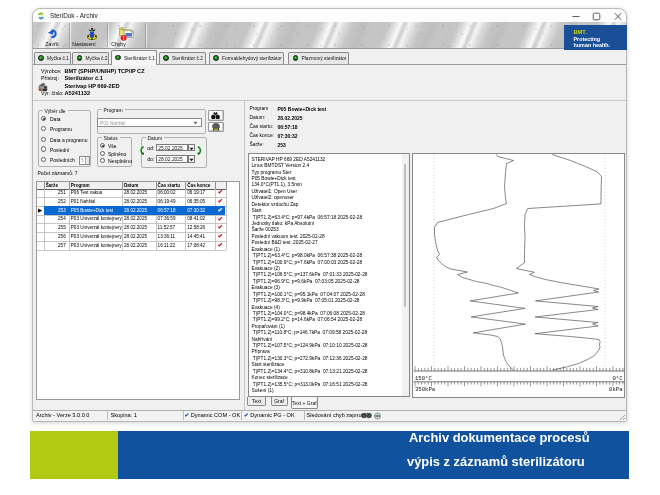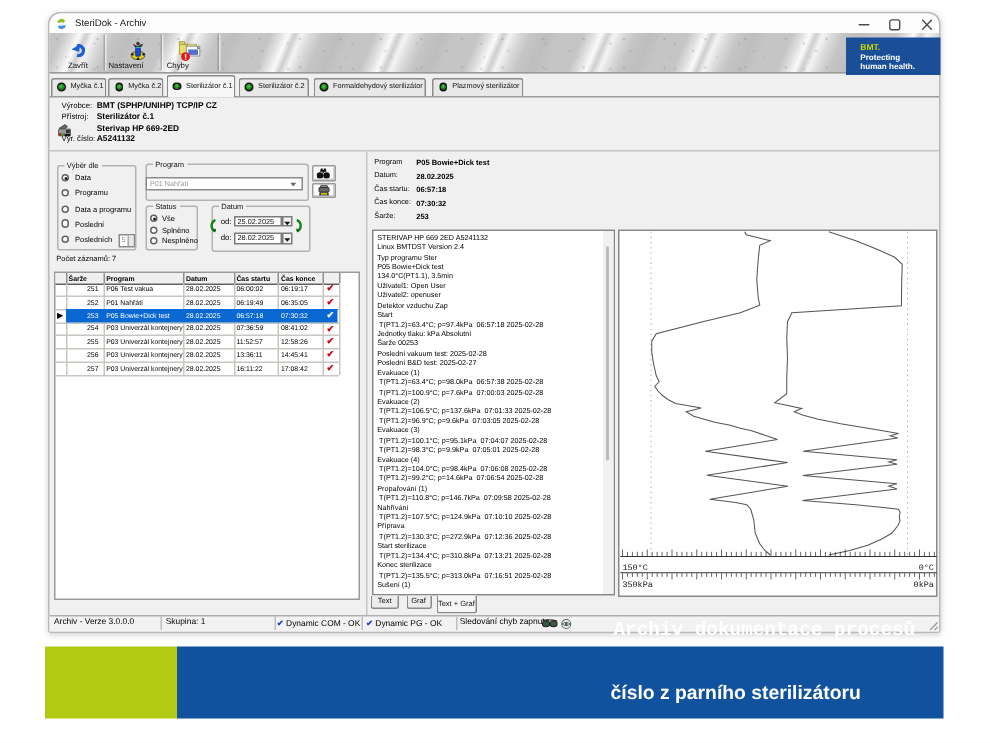--- a/index.html
+++ b/index.html
@@ -555,14 +555,14 @@
   <circle cx="16.5" cy="4" r="3" fill="none" stroke="#666" stroke-width="0.7"></circle>
   <path d="M13.8 4 Q16.5 1.8 19.2 4 Q16.5 6.2 13.8 4 Z" fill="#fff" stroke="#333" stroke-width="0.5"></path>
   <circle cx="16.5" cy="4" r="1" fill="#2a6a7a"></circle>
 </svg>
 <svg class="abs" style="left:619px; top:414px;" width="7" height="7" viewBox="0 0 7 7">
   <path d="M6 1 L1 6 M6 4 L4 6" stroke="#999" stroke-width="0.9"></path>
 </svg>
 
 <div class="abs" id="bangreen"></div>
 <div class="abs" id="banblue"></div>
-<div class="bantext" style="left:409px; top:412px;font-family:Liberation Mono, monospace;">Archiv dokumentace procesů</div>
-<div class="bantext" style="left:407px; top:453.5px;">číslo z parního sterilizátoru</div>
+<div class="bantext" style="left:409px; top:430px;">Archiv dokumentace procesů</div>
+<div class="bantext" style="left:407px; top:453.5px;">výpis z záznamů sterilizátoru</div>
 
 </body></html>

